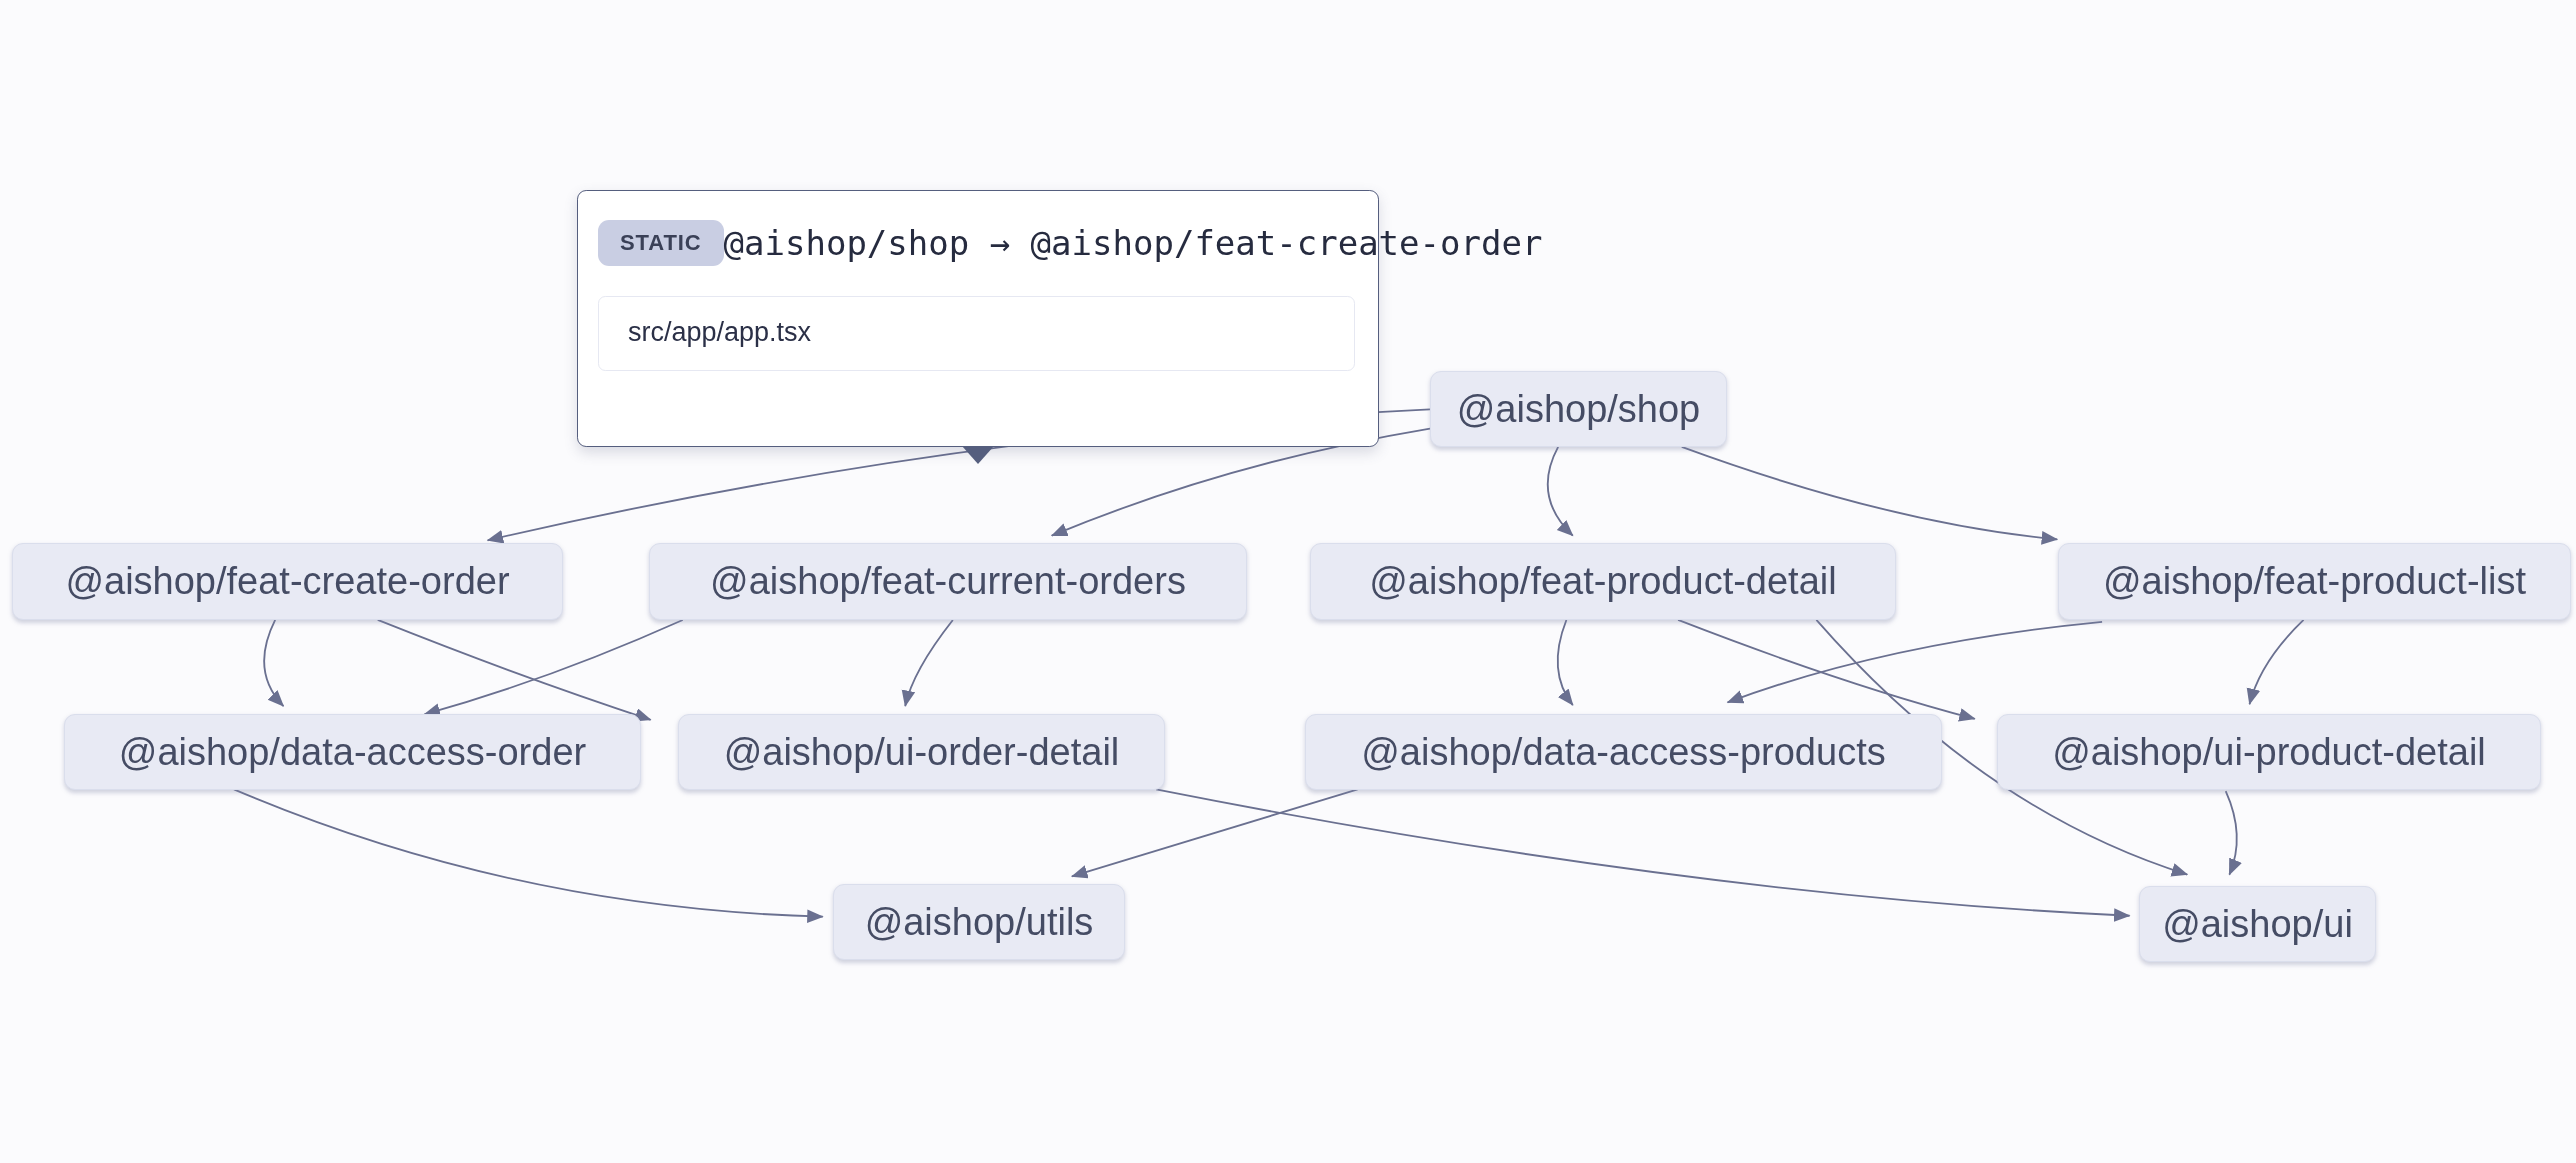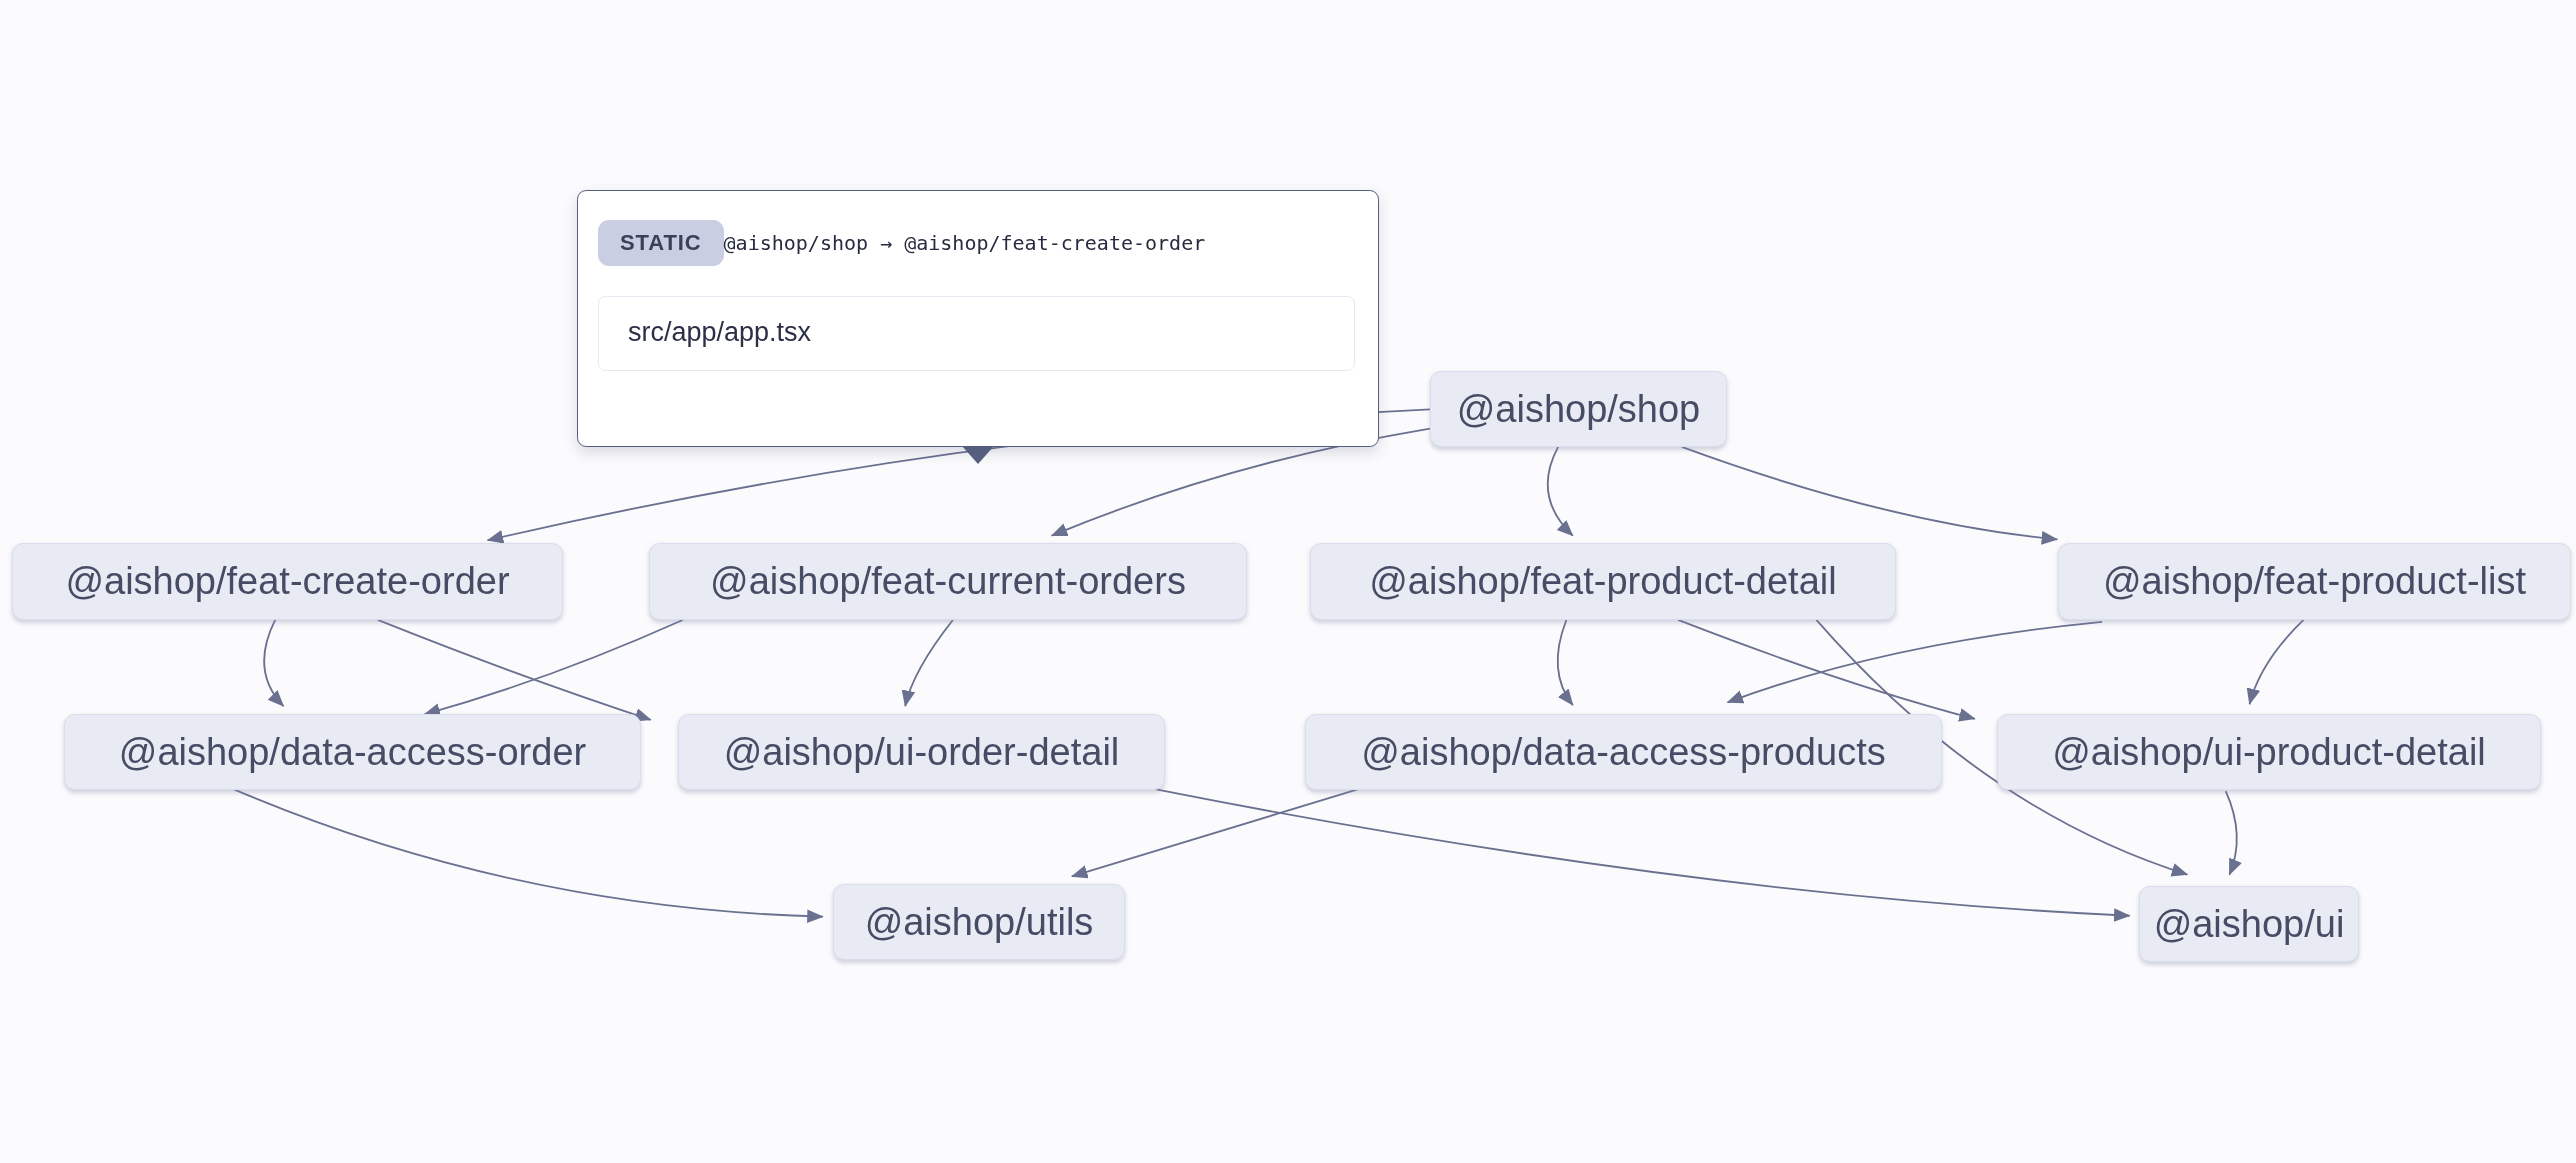--- a/index.html
+++ b/index.html
@@ -49,21 +49,21 @@
     border-top:18.3px solid var(--tooltip-border);
   }
   .tooltip-header{display:flex;align-items:center;height:55px;}
   .edge-type-badge{
     background:var(--badge-bg);color:var(--badge-text);
     font-weight:bold;font-size:22px;letter-spacing:0.9px;
     padding:12px 22px;border-radius:11px;line-height:1;
   }
   .edge-title{
     font-family:"DejaVu Sans Mono",monospace;
-    font-size:20px;color:#262b3f;white-space:nowrap;
+    font-size:34px;color:#262b3f;white-space:nowrap;
   }
   .files-box{
     margin-top:26px;
     border:0.9px solid #e6e8f2;border-radius:7.3px;
     overflow:hidden;background:#ffffff;
   }
   .files-header{
     background:var(--files-strip-bg);
     border-bottom:0.9px solid #e9ebf3;
     padding:18.3px 0 16.5px 29px;
@@ -110,21 +110,21 @@
       <div class="node" style="left: 1430px; top: 371px; width: 297px; height: 76px;">@aishop/shop</div>
       <div class="node" style="left: 12px; top: 543px; width: 551px; height: 77px;">@aishop/feat-create-order</div>
       <div class="node" style="left: 649px; top: 543px; width: 598px; height: 77px;">@aishop/feat-current-orders</div>
       <div class="node" style="left: 1310px; top: 543px; width: 586px; height: 77px;">@aishop/feat-product-detail</div>
       <div class="node" style="left: 2058px; top: 543px; width: 513px; height: 77px;">@aishop/feat-product-list</div>
       <div class="node" style="left: 32px; top: 714px; width: 577px; height: 76px; margin-left: 32px;">@aishop/data-access-order</div>
       <div class="node" style="left: 678px; top: 714px; width: 487px; height: 76px;">@aishop/ui-order-detail</div>
       <div class="node" style="left: 1305px; top: 714px; width: 637px; height: 76px;">@aishop/data-access-products</div>
       <div class="node" style="left: 1997px; top: 714px; width: 544px; height: 76px;">@aishop/ui-product-detail</div>
       <div class="node" style="left: 833px; top: 884px; width: 292px; height: 76px;">@aishop/utils</div>
-      <div class="node" style="left: 2139px; top: 886px; width: 220px; height: 76px;">@aishop/ui</div>
+      <div class="node" style="left: 2139px; top: 886px; width: 237px; height: 76px;">@aishop/ui</div>
     </div>
 
   <div id="edge-tooltip">
     <div class="tooltip-header">
       <span class="edge-type-badge">STATIC</span>
       <span class="edge-title">@aishop/shop → @aishop/feat-create-order</span>
     </div>
     <div class="files-box">
       <div class="file-row">src/app/app.tsx</div>
     </div>

